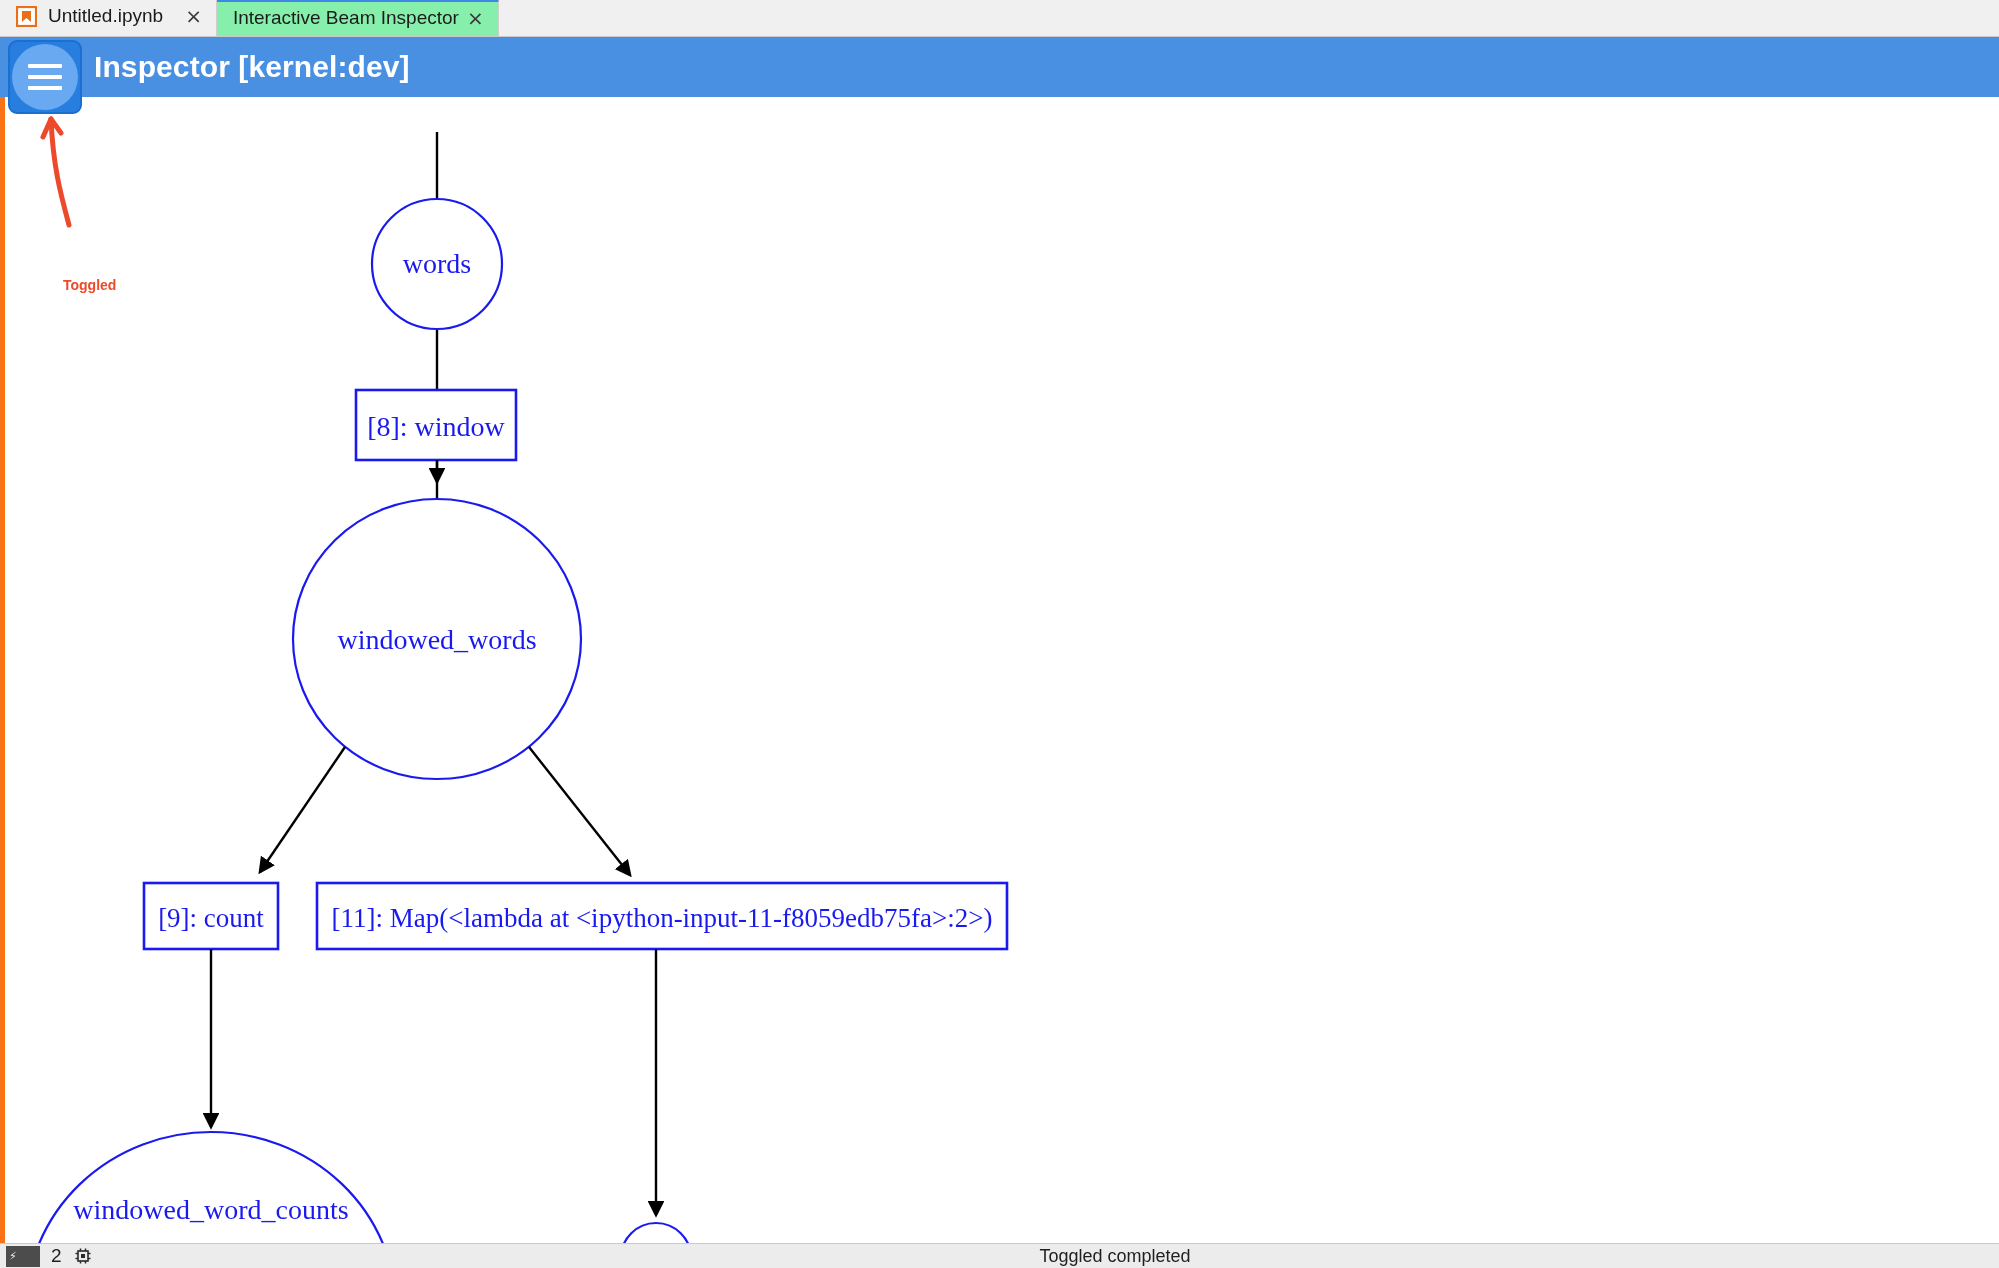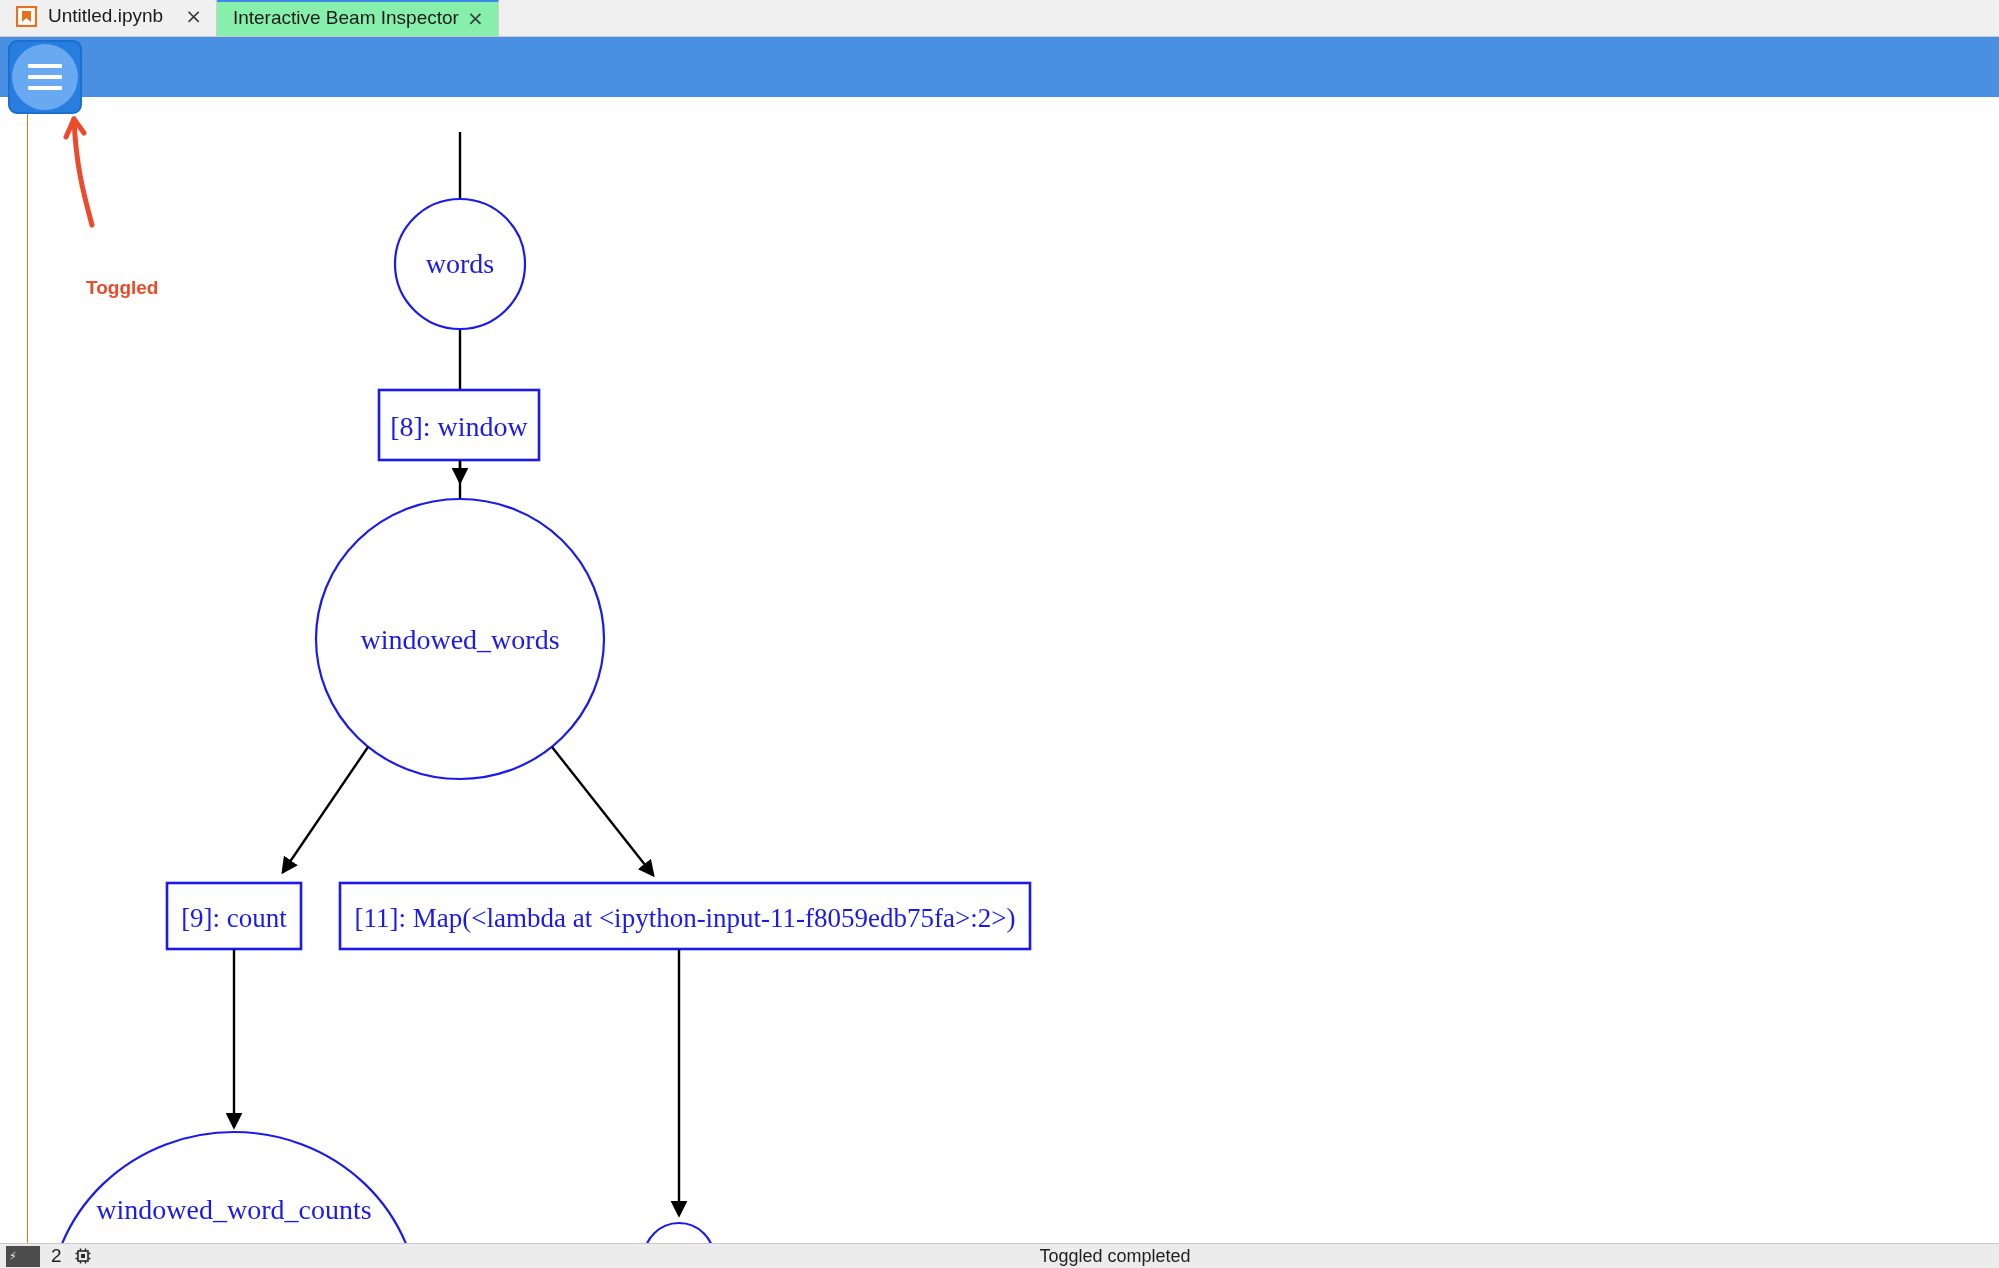--- a/index.html
+++ b/index.html
@@ -121,39 +121,38 @@
     white-space: nowrap;
   }
 
   
   .canvas {
     position: absolute;
     left: 0; top: 97px;
     width: 1593px;
     height: 1146px;
     background: #ffffff;
-    border-left: 1px solid #f97316;
+    border-left: 5px solid #f97316;
     box-sizing: border-box;
     overflow: hidden;
-    margin-left: 27px;
   }
   .graph-svg {
     position: absolute;
     left: 0; top: 0;
   }
   .annot-svg {
     position: absolute;
     left: 0; top: 0;
     pointer-events: none;
   }
   .annot-label {
     position: absolute;
     left: 58px;
     top: 180px;
-    font-size: 19px;
+    font-size: 14px;
     font-weight: bold;
     color: #ec4a2a;
     white-space: nowrap;
   }
 
   
   .statusbar {
     position: absolute;
     left: 0; bottom: 0;
     width: 1999px;
@@ -222,20 +221,21 @@
 </div>
 
 <div class="header">
   <div class="menu-btn">
     <span class="circle">
       <span class="bar"></span>
       <span class="bar"></span>
       <span class="bar"></span>
     </span>
   </div>
+  <div class="header-title">Inspector [kernel:dev]</div>
 </div>
 
 <div class="canvas">
 
   <svg class="graph-svg" width="1999" height="1146">
     <defs>
       <marker id="arrow" viewBox="0 0 12 12" refX="10" refY="6" markerWidth="7" markerHeight="7" orient="auto-start-reverse">
         <path d="M 0 0 L 12 6 L 0 12 z" fill="#000000"></path>
       </marker>
     </defs>

